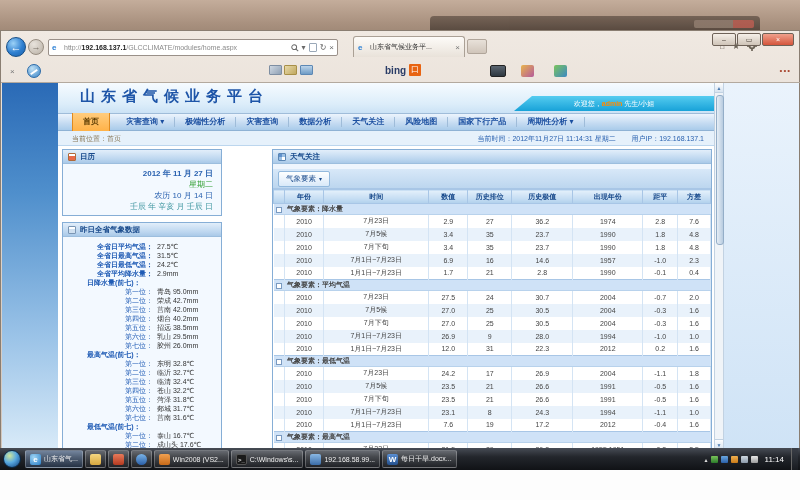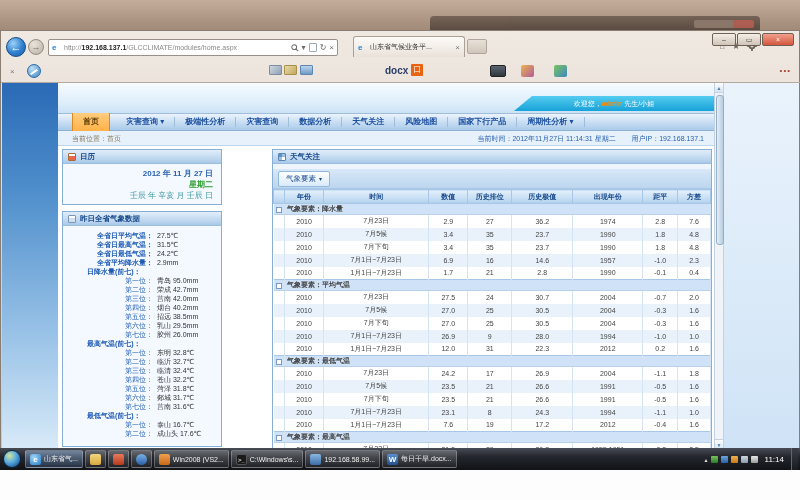--- a/index.html
+++ b/index.html
@@ -107,21 +107,21 @@
   .panel-hd .p-ic { width:8px; height:8px; margin-right:4px; border:1px solid #b06a3a; border-radius:1px;
     background:linear-gradient(180deg,#fff 40%,#e86a4a 40%); }
   .panel-hd .p-ic.doc { border-color:#7a96b4; background:linear-gradient(180deg,#fff 30%,#cfe0f0 30%); }
   .panel-hd .p-ic.grid { border-color:#5a86b4;
     background:linear-gradient(90deg,#9cc0e4 50%,#fff 50%),linear-gradient(180deg,#9cc0e4 50%,#fff 50%); background-blend-mode:multiply; }
   .panel-title { font-size:7.5px; font-weight:bold; color:#1a4b8c; }
 
   .sidebar { width:160px; margin-left:4px; flex-shrink:0; }
   .cal-body { padding:4px 8px 3px 4px; text-align:right; font-size:8px; line-height:11px; }
   .cal-date { color:#2a62b0; font-weight:bold; }
-  .cal-week { color:#2f9e2f; font-weight:bold; }
+  .cal-week { color:#2f9e2f; font-weight:normal; }
   .cal-lunar { color:#2a62b0; }
   .cal-ganzhi { color:#3f96a0; }
   .wx-panel { margin-top:6px; height:236px; overflow:hidden; }
   .wx-body { padding:5px 2px 0 2px; font-size:7px; line-height:9px; }
   .wx-row { display:flex; }
   .wx-row .lbl { width:88px; text-align:right; color:#1f5bb5; font-weight:bold; }
   .wx-row .val { margin-left:4px; color:#333; }
   .rank-title { color:#1f5bb5; font-weight:bold; padding-left:22px; }
   .rank-row { display:flex; }
   .rank-row .pos { width:88px; text-align:right; color:#1f5bb5; }
@@ -231,34 +231,35 @@
       </div>
     </div>
 
     <div class="chrome-row2">
       <span class="r2-close">×</span>
       <span class="r2-circle"></span>
       <span class="mini-ic ic-cards1"></span>
       <span class="mini-ic ic-cards2"></span>
       <span class="mini-ic ic-mail"></span>
       <span class="bing-wrap">
-        <span class="bing-txt">docx</span>
+        <span class="bing-txt">bing</span>
         <span class="bing-box">口</span>
       </span>
       <span class="mini-ic ic-cam"></span>
       <span class="mini-ic ic-paint"></span>
       <span class="mini-ic ic-puzzle"></span>
       <span class="r2-more">•••</span>
     </div>
 
     <div class="viewport">
       <div class="left-strip"></div>
 
       <div class="content">
         <div class="page-header">
+          <div class="page-title">山东省气候业务平台</div>
           <div class="welcome"><span>欢迎您，</span><b>admin</b><span> 先生/小姐</span></div>
         </div>
 
         <div class="nav-bar">
             <span class="nav-item active">首页</span>
             <span class="nav-item">灾害查询 ▾</span>
             <span class="nav-item">极端性分析</span>
             <span class="nav-item">灾害查询</span>
             <span class="nav-item">数据分析</span>
             <span class="nav-item">天气关注</span>
@@ -278,20 +279,21 @@
         <div class="body-cols">
           <div class="sidebar">
             <div class="panel cal-panel">
               <div class="panel-hd">
                 <span class="p-ic"></span>
                 <span class="panel-title">日历</span>
               </div>
               <div class="cal-body">
                 <div class="cal-date">2012 年 11 月 27 日</div>
                 <div class="cal-week">星期二</div>
+                <div class="cal-lunar">农历 10 月 14 日</div>
                 <div class="cal-ganzhi">壬辰 年 辛亥 月 壬辰 日</div>
               </div>
             </div>
 
             <div class="panel wx-panel">
               <div class="panel-hd">
                 <span class="p-ic doc"></span>
                 <span class="panel-title">昨日全省气象数据</span>
               </div>
               <div class="wx-body">

